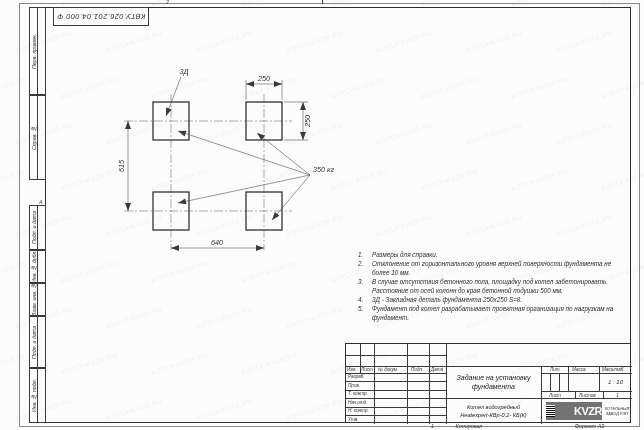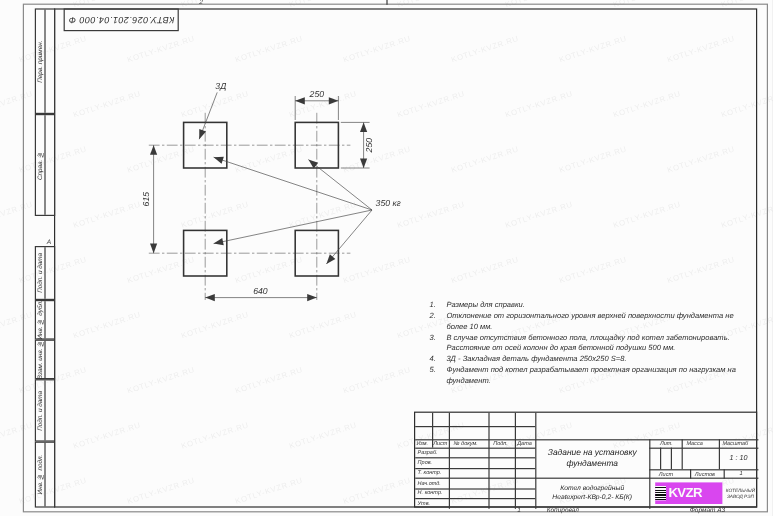--- a/index.html
+++ b/index.html
@@ -32,22 +32,22 @@
   .docnum{position:absolute;left:100px;top:0;width:186px;height:22px;display:flex;align-items:center;
           justify-content:center;font-size:9.5px;letter-spacing:.6px;color:#222;}
   .tbtitle{position:absolute;left:100px;top:22px;width:95px;height:33px;display:flex;flex-direction:column;
            align-items:center;justify-content:center;font-size:7px;line-height:1.25;text-align:center;color:#222;}
   .tbprod{position:absolute;left:100px;top:55px;width:95px;height:25px;display:flex;flex-direction:column;
           align-items:center;justify-content:center;font-size:5.6px;line-height:1.3;text-align:center;color:#222;}
   .scaleval{position:absolute;left:253px;top:29px;width:33px;height:18px;display:flex;align-items:center;
             justify-content:center;font-size:6px;}
   .sheetnum{position:absolute;left:257px;top:47px;width:29px;height:8px;display:flex;align-items:center;
             justify-content:center;font-size:4.8px;}
-  .logo{position:absolute;left:200px;top:58px;width:56px;height:18px;background:#d946ef;display:flex;
-        align-items:center;justify-content:flex-start;gap:2px;font-style:normal;}
+  .logo{position:absolute;left:200px;top:58px;width:56px;height:18px;background:#737373;display:flex;
+        align-items:center;justify-content:space-between;gap:2px;font-style:normal;}
   .logo .stripes{width:9px;height:12px;background:repeating-linear-gradient(0deg,#0d0d0d 0 1px,#fafafa 1px 2px);}
   .logo .lt{color:#fafafa;font-weight:bold;font-size:11px;letter-spacing:-.5px;}
   .company{position:absolute;left:257px;top:58px;width:28px;height:18px;display:flex;flex-direction:column;
            align-items:center;justify-content:center;font-size:3.9px;line-height:1.4;text-align:center;color:#333;}
   .footer-t{position:absolute;font-size:5.4px;font-style:italic;color:#333;}
   svg text{font-family:"Liberation Sans",sans-serif;font-style:italic;fill:#333;font-size:7.2px;}
 </style>
 </head>
 <body>
 

